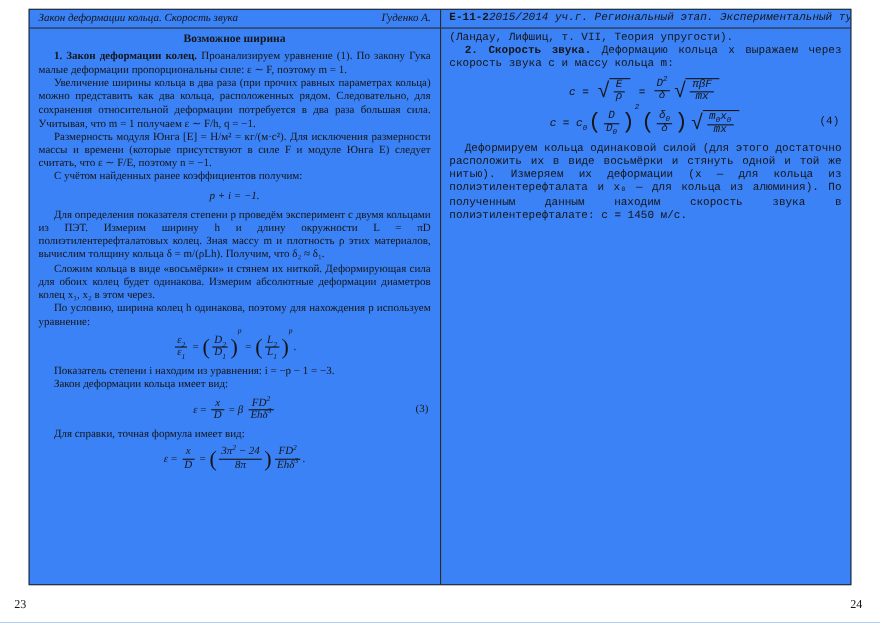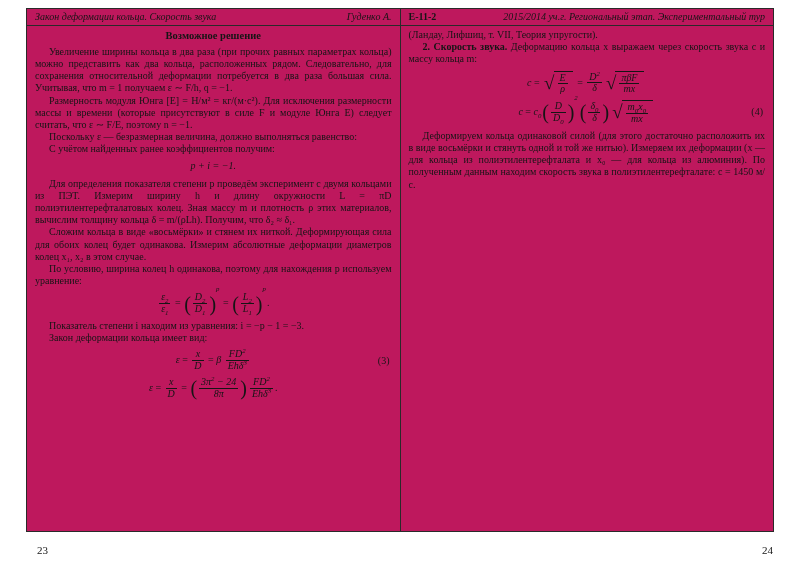--- a/index.html
+++ b/index.html
@@ -2,24 +2,24 @@
 <html><head>
 <meta charset="utf-8">
 <style>
   html,body{margin:0;padding:0;}
   body{
     width:800px;height:566px;background:#ffffff;position:relative;
     font-family:"Liberation Serif", serif;color:#151515;overflow:hidden;
   }
   .spread{
     position:absolute;left:26px;right:26px;top:8px;bottom:34px;
-    border:1px solid #2a2a2a;display:flex;background:#be185d;
+    border:1px solid #2a2a2a;display:flex;background:#3b82f6;
   }
   .page{width:50%;display:flex;flex-direction:column;overflow:hidden;}
-  .page.right{border-left:1px solid #2a2a2a;}
+  .page.right{border-left:1px solid #2a2a2a;font-family:Liberation Mono, monospace;}
   .page-header{
     display:flex;justify-content:space-between;align-items:baseline;
     padding:2px 8px 3px 8px;border-bottom:1px solid #2a2a2a;
     font-size:10px;white-space:nowrap;overflow:hidden;
   }
   .hdr-italic{font-style:italic;}
   .hdr-bold{font-weight:bold;}
   .page-content{
     flex:1;padding:3px 8px 0 8px;font-size:10px;line-height:1.22;
     overflow:hidden;
@@ -39,57 +39,58 @@
   .frac .den{display:block;padding:0 2px;}
   .sqrt{display:inline-flex;align-items:center;vertical-align:middle;margin:0 2px;}
   .sqrt .rad{font-style:normal;font-size:1.9em;line-height:0.85;margin-right:-1px;}
   .sqrt .radc{display:inline-block;border-top:1px solid #151515;padding:1px 3px 0 2px;}
   .grp{display:inline-flex;align-items:center;vertical-align:middle;margin:0 1px;}
   .grp .bigp{font-style:normal;font-size:2em;line-height:0.8;font-weight:300;}
   .grp .grpc{display:inline-block;}
   .grp sup.ms{align-self:flex-start;margin-top:-3px;}
   .eqtag{position:absolute;right:2px;top:50%;transform:translateY(-50%);font-style:normal;}
   .pageno{position:absolute;bottom:10px;font-size:11px;}
-  .pageno.left{left:37px;}
-  .pageno.right{right:27px;margin-left:20px;}
+  .pageno.left{left:13px;}
+  .pageno.right{right:16px;margin-left:20px;}
 </style>
 </head>
 <body>
 
 <div class="spread">
 
   <div class="page left">
     <div class="page-header">
       <span class="hdr-italic">Закон деформации кольца. Скорость звука</span>
       <span class="hdr-italic">Гуденко А.</span>
     </div>
     <div class="page-content">
-        <div class="sechead">Возможное решение</div>
+        <div class="sechead">Возможное ширина</div>
+        <div class="para"><span class="lead">1.  Закон деформации колец.</span> Проанализируем уравнение (1). По закону Гука малые деформации пропорциональны силе: ε ∼ F, поэтому m = 1.</div>
         <div class="para">Увеличение ширины кольца в два раза (при прочих равных параметрах кольца) можно представить как два кольца, расположенных рядом. Следовательно, для сохранения относительной деформации потребуется в два раза большая сила. Учитывая, что m = 1 получаем ε ∼ F/h,  q = −1.</div>
         <div class="para">Размерность модуля Юнга [E] = Н/м² = кг/(м·с²). Для исключения размерности массы и времени (которые присутствуют в силе F и модуле Юнга E) следует считать, что ε ∼ F/E, поэтому n = −1.</div>
-        <div class="para">Поскольку ε — безразмерная величина, должно выполняться равенство:</div>
         <div class="para">С учётом найденных ранее коэффициентов получим:</div>
         <div class="eqline"><span class="eq"><span class="mi">p + i = −1.</span></span></div>
         <div class="para">Для определения показателя степени p проведём эксперимент с двумя кольцами из ПЭТ. Измерим ширину h и длину окружности L = πD полиэтилентерефталатовых колец. Зная массу m и плотность ρ этих материалов, вычислим толщину кольца δ = m/(ρLh). Получим, что δ₂ ≈ δ₁.</div>
-        <div class="para">Сложим кольца в виде «восьмёрки» и стянем их ниткой. Деформирующая сила для обоих колец будет одинакова. Измерим абсолютные деформации диаметров колец x₁, x₂ в этом случае.</div>
+        <div class="para">Сложим кольца в виде «восьмёрки» и стянем их ниткой. Деформирующая сила для обоих колец будет одинакова. Измерим абсолютные деформации диаметров колец x₁, x₂ в этом через.</div>
         <div class="para">По условию, ширина колец h одинакова, поэтому для нахождения p используем уравнение:</div>
         <div class="eqline"><span class="eq"><span class="frac"><span class="num"><span class="mi">ε</span><sub class="ms">2</sub></span><span class="den"><span class="mi">ε</span><sub class="ms">1</sub></span></span><span class="mr"> = </span><span class="grp">
               <span class="bigp">(</span>
               <span class="grpc"><span class="frac"><span class="num"><span class="mi">D</span><sub class="ms">2</sub></span><span class="den"><span class="mi">D</span><sub class="ms">1</sub></span></span></span>
               <span class="bigp">)</span>
               <sup class="ms">p</sup>
             </span><span class="mr"> = </span><span class="grp">
               <span class="bigp">(</span>
               <span class="grpc"><span class="frac"><span class="num"><span class="mi">L</span><sub class="ms">2</sub></span><span class="den"><span class="mi">L</span><sub class="ms">1</sub></span></span></span>
               <span class="bigp">)</span>
               <sup class="ms">p</sup>
             </span><span class="mr">.</span></span></div>
         <div class="para">Показатель степени i находим из уравнения: i = −p − 1 = −3.</div>
         <div class="para">Закон деформации кольца имеет вид:</div>
         <div class="eqline"><span class="eq"><span class="mi">ε</span><span class="mr"> = </span><span class="frac"><span class="num"><span class="mi">x</span></span><span class="den"><span class="mi">D</span></span></span><span class="mr"> = </span><span class="mi">β </span><span class="frac"><span class="num"><span class="mi">FD</span><sup class="ms">2</sup></span><span class="den"><span class="mi">Ehδ</span><sup class="ms">3</sup></span></span></span><span class="eqtag">(3)</span></div>
+        <div class="para">Для справки, точная формула имеет вид:</div>
         <div class="eqline"><span class="eq"><span class="mi">ε</span><span class="mr"> = </span><span class="frac"><span class="num"><span class="mi">x</span></span><span class="den"><span class="mi">D</span></span></span><span class="mr"> = </span><span class="grp">
               <span class="bigp">(</span>
               <span class="grpc"><span class="frac"><span class="num"><span class="mi">3π</span><sup class="ms">2</sup><span class="mi"> − 24</span></span><span class="den"><span class="mi">8π</span></span></span></span>
               <span class="bigp">)</span>
             </span><span class="frac"><span class="num"><span class="mi">FD</span><sup class="ms">2</sup></span><span class="den"><span class="mi">Ehδ</span><sup class="ms">3</sup></span></span><span class="mr">.</span></span></div>
       </div>
   </div>
 
   <div class="page right">
     <div class="page-header">

